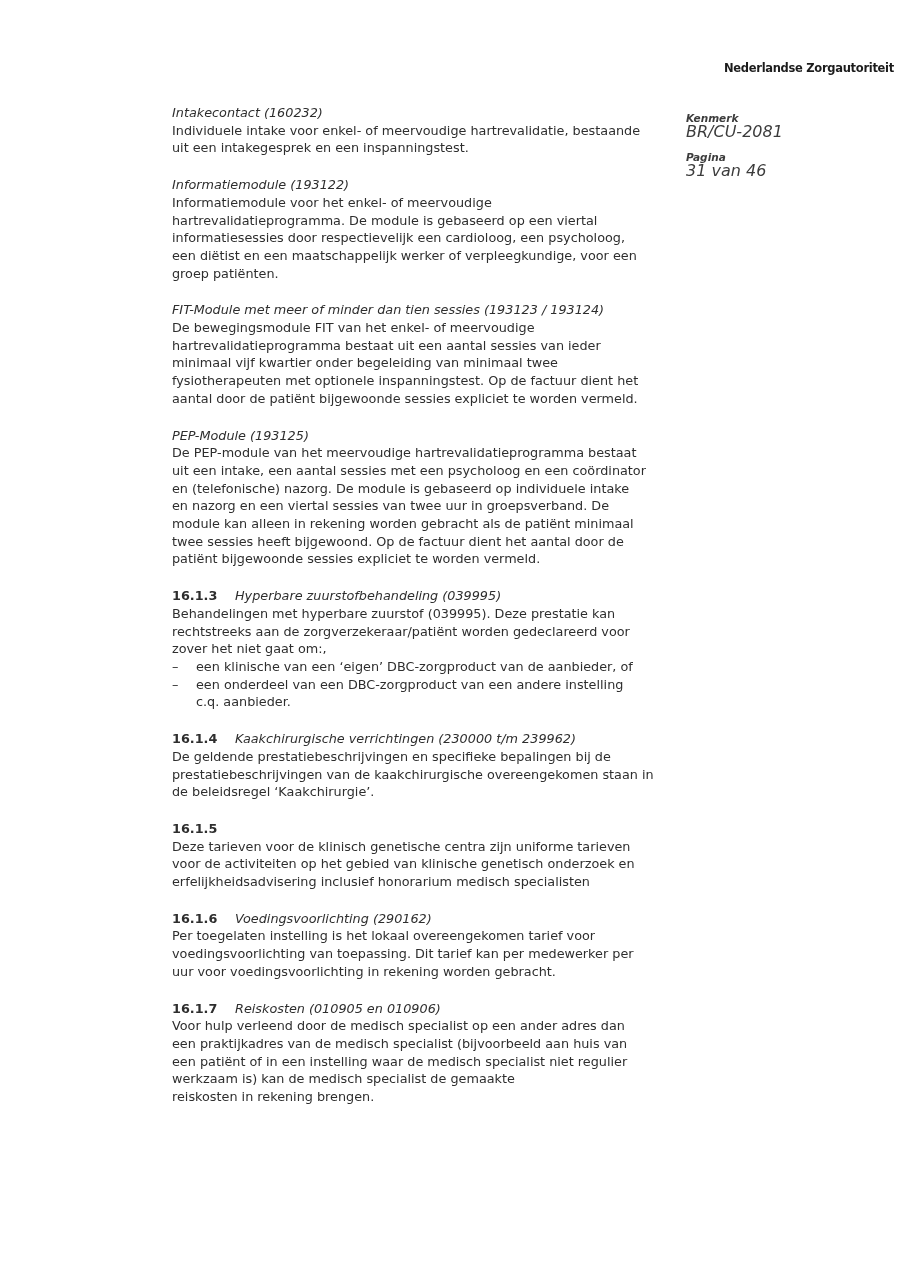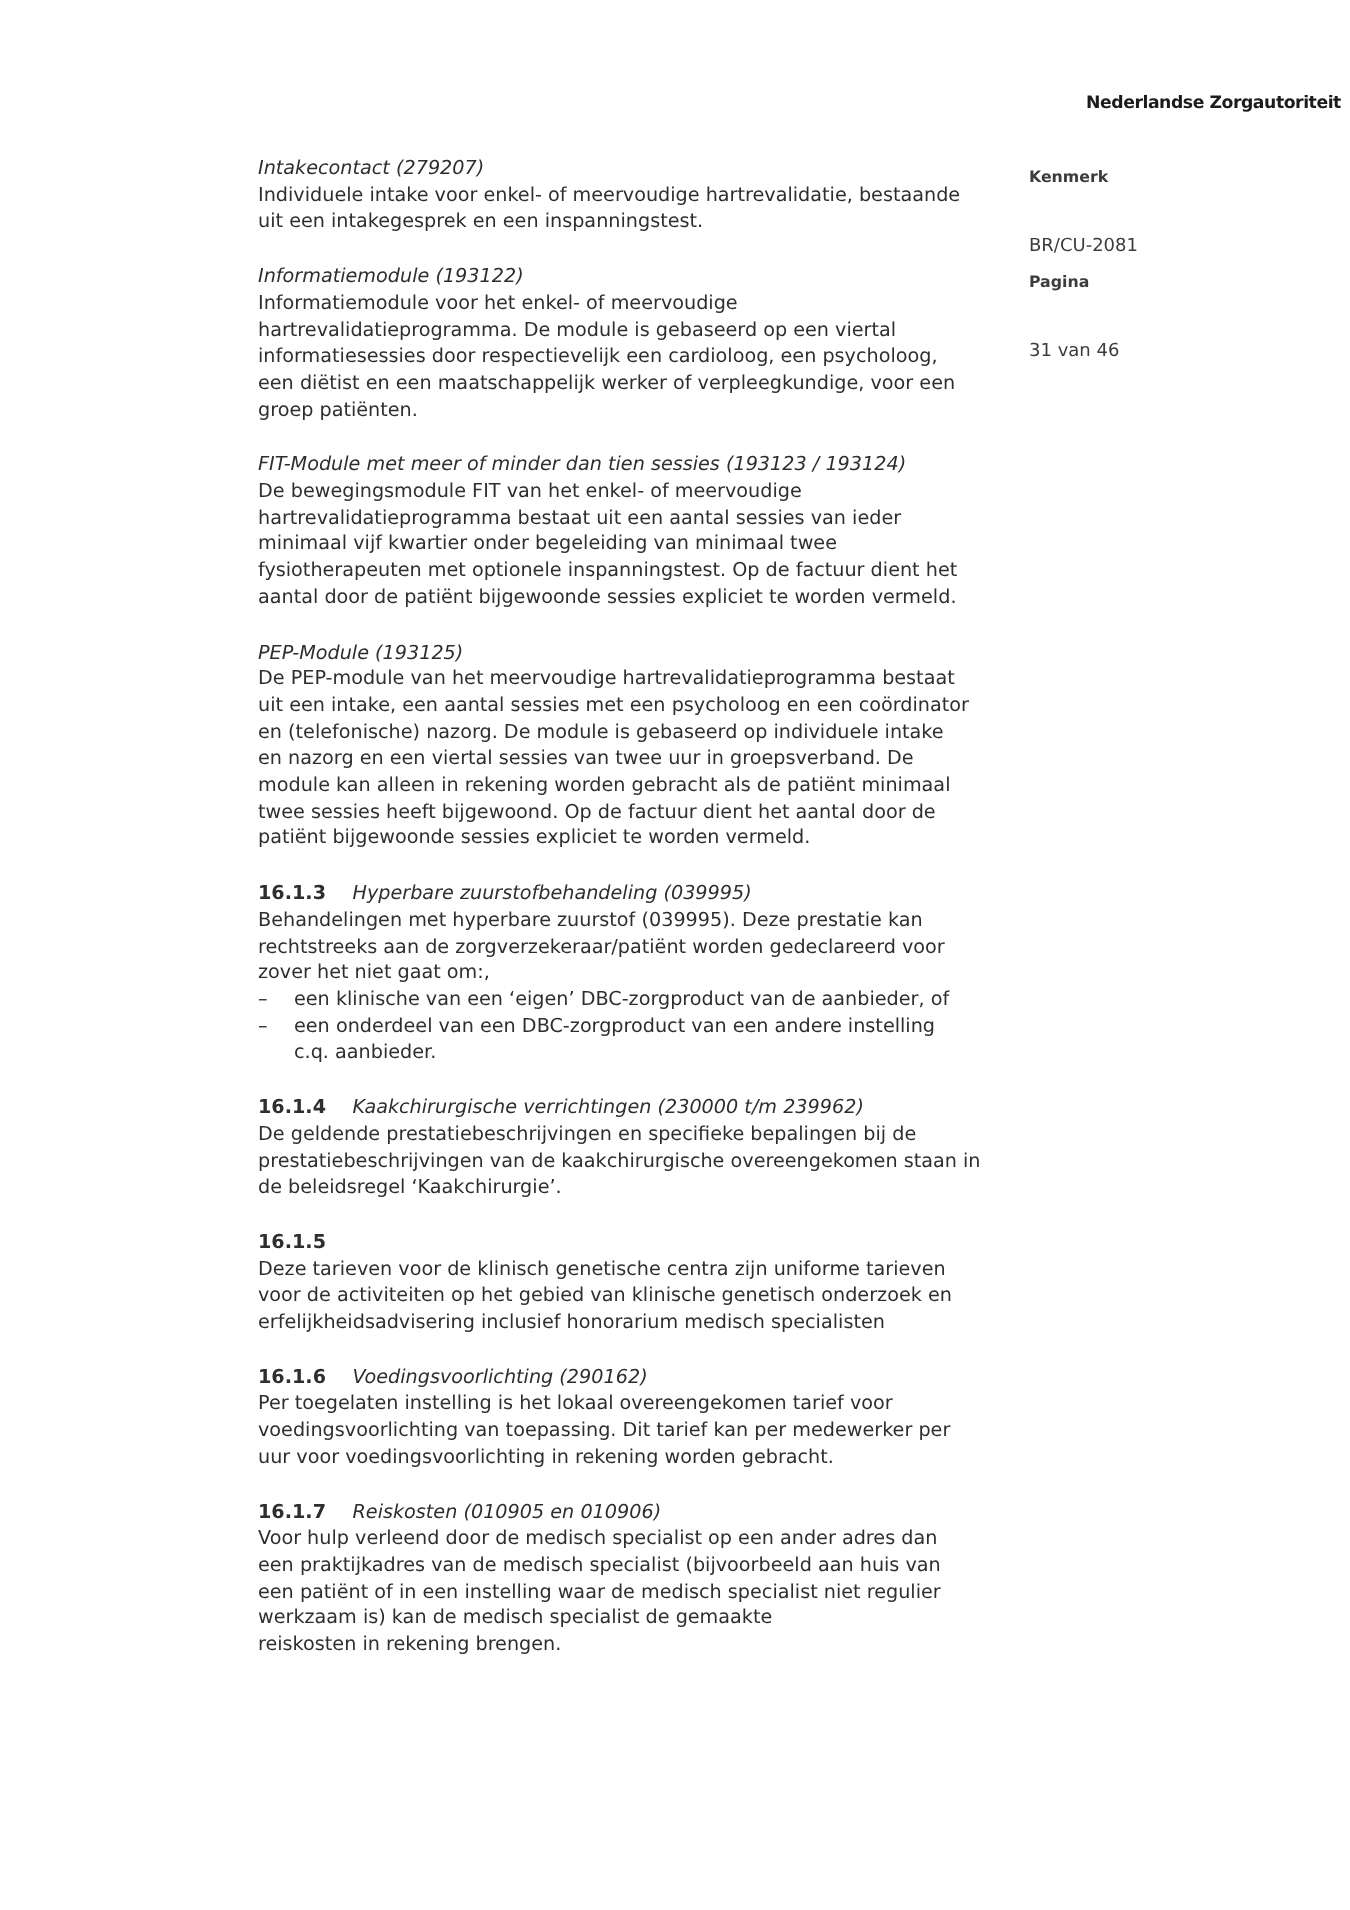--- a/index.html
+++ b/index.html
@@ -9,23 +9,23 @@
     background:#ffffff;
     font-family:"DejaVu Sans","Liberation Sans",sans-serif;
     color:#2e2e2e;
     overflow:hidden;
   }
   .brand{
     position:absolute;left:685px;top:61px;
     font-size:11.5px;font-weight:bold;letter-spacing:-0.3px;
     color:#1c1c1c;white-space:nowrap;margin-left:39px;
   }
-  .margin-col{position:absolute;left:686px;top:111px;width:170px;}
+  .margin-col{position:absolute;left:686px;top:111px;width:170px;font-style:italic;}
   .mlabel{font-size:10.5px;font-weight:bold;color:#3c3c3c;line-height:14px;}
-  .mvalue{font-size:12px;color:#3c3c3c;line-height:14px;margin-bottom:11px;margin-top:31px;}
+  .mvalue{font-size:16px;color:#3c3c3c;line-height:14px;margin-bottom:11px;}
   .content{
     position:absolute;left:172px;top:104px;width:562px;
     font-size:12.8px;line-height:17.7px;
   }
   .sec{margin-bottom:19px;}
   .sec-head{display:flex;align-items:center;}
   .sec-num{flex:0 0 63px;font-weight:bold;}
   .sec-title{font-style:italic;white-space:pre-line;}
   .sec-body{white-space:pre-line;}
   .bullet{display:flex;align-items:flex-start;}
@@ -42,21 +42,21 @@
   <div class="margin-col">
     <div class="mlabel">Kenmerk</div>
     <div class="mvalue">BR/CU-2081</div>
     <div class="mlabel">Pagina</div>
     <div class="mvalue">31 van 46</div>
   </div>
 
   <div class="content">
 
     <div class="sec">
-      <div class="sec-title">Intakecontact (279207)</div>
+      <div class="sec-title">Intakecontact (160232)</div>
       <div class="sec-body">Individuele intake voor enkel- of meervoudige hartrevalidatie, bestaande
 uit een intakegesprek en een inspanningstest.</div>
     </div>
 
     <div class="sec">
       <div class="sec-title">Informatiemodule (193122)</div>
       <div class="sec-body">Informatiemodule voor het enkel- of meervoudige
 hartrevalidatieprogramma. De module is gebaseerd op een viertal
 informatiesessies door respectievelijk een cardioloog, een psycholoog,
 een diëtist en een maatschappelijk werker of verpleegkundige, voor een

